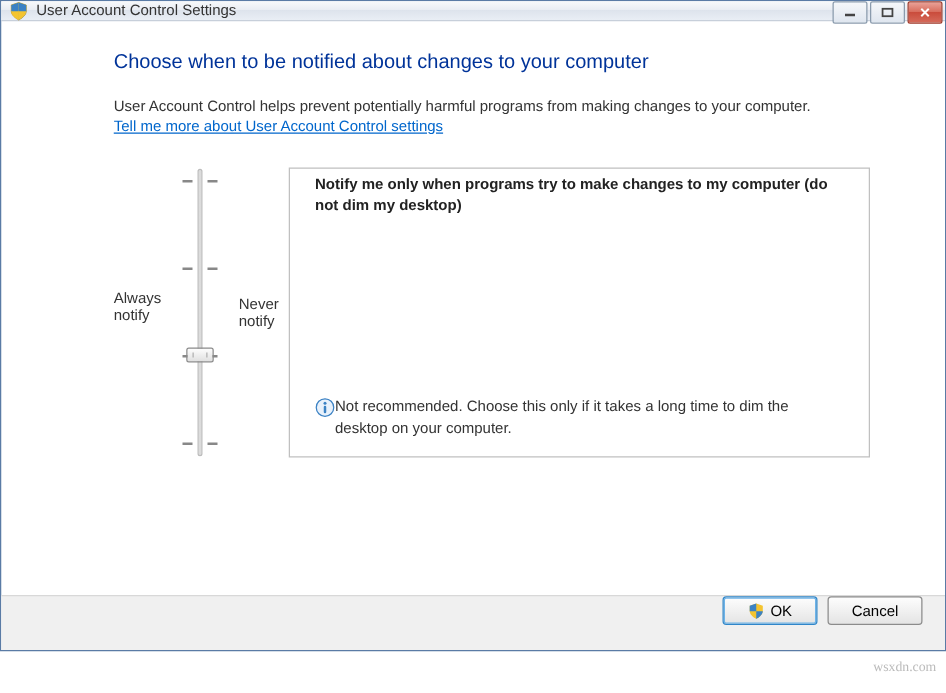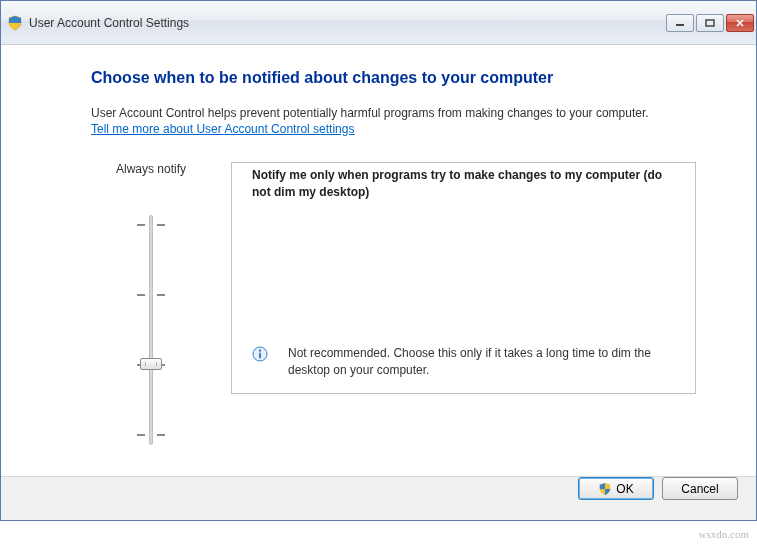--- a/index.html
+++ b/index.html
@@ -13,25 +13,25 @@
     }
     .window {
       width: 757px;
       height: 521px;
       border: 1px solid #5a7ba5;
       background: #fff;
       display: flex;
       flex-direction: column;
     }
     .titlebar {
-      height: 44px;
+      height: 16px;
       background: linear-gradient(to bottom, #f8f9fb 0%, #e9edf3 45%, #dde3ec 46%, #e9eef5 100%);
       border-bottom: 1px solid #c7cfda;
       display: flex;
-      align-items: center;
+      align-items: flex-start;
       padding: 0 2px 0 6px;
     }
     .titlebar-icon {
       width: 16px;
       height: 16px;
       margin-right: 6px;
       flex-shrink: 0;
     }
     .titlebar-title {
       flex: 1;
@@ -58,42 +58,41 @@
     }
     .win-btn svg { display: block; }
     .content {
       flex: 1;
       padding: 24px 60px 10px 90px;
       overflow: hidden;
     }
     .heading {
       color: #003399;
       font-size: 16px;
-      font-weight: 700;
+      font-weight: 400;
       margin-bottom: 18px;
     }
     .intro {
       color: #333;
       font-size: 12px;
       line-height: 1.4;
     }
     .link {
       color: #0066cc;
       text-decoration: underline;
       cursor: pointer;
     }
     .main-area {
       display: flex;
       margin-top: 26px;
       gap: 20px;
     }
     .slider-col {
       width: 120px;
       display: flex;
-      flex-direction: column;
       align-items: center;
       gap: 29px;
     }
     .slider-label {
       font-size: 12px;
       color: #333;
       margin-bottom: 10px;
     }
     .slider-label.bottom { margin-bottom: 0; }
     .slider-track-wrap {
@@ -170,21 +169,21 @@
       list-style: disc;
       padding-left: 26px;
       font-size: 12px;
       color: #333;
       line-height: 1.4;
     }
     .desc-footer {
       margin-top: auto;
       display: flex;
       align-items: flex-start;
-      gap: 20px;
+      gap: 0;
       font-size: 12px;
       color: #333;
       line-height: 1.4;
     }
     .info-icon {
       width: 16px;
       height: 16px;
       flex-shrink: 0;
       margin-top: 1px;
     }

